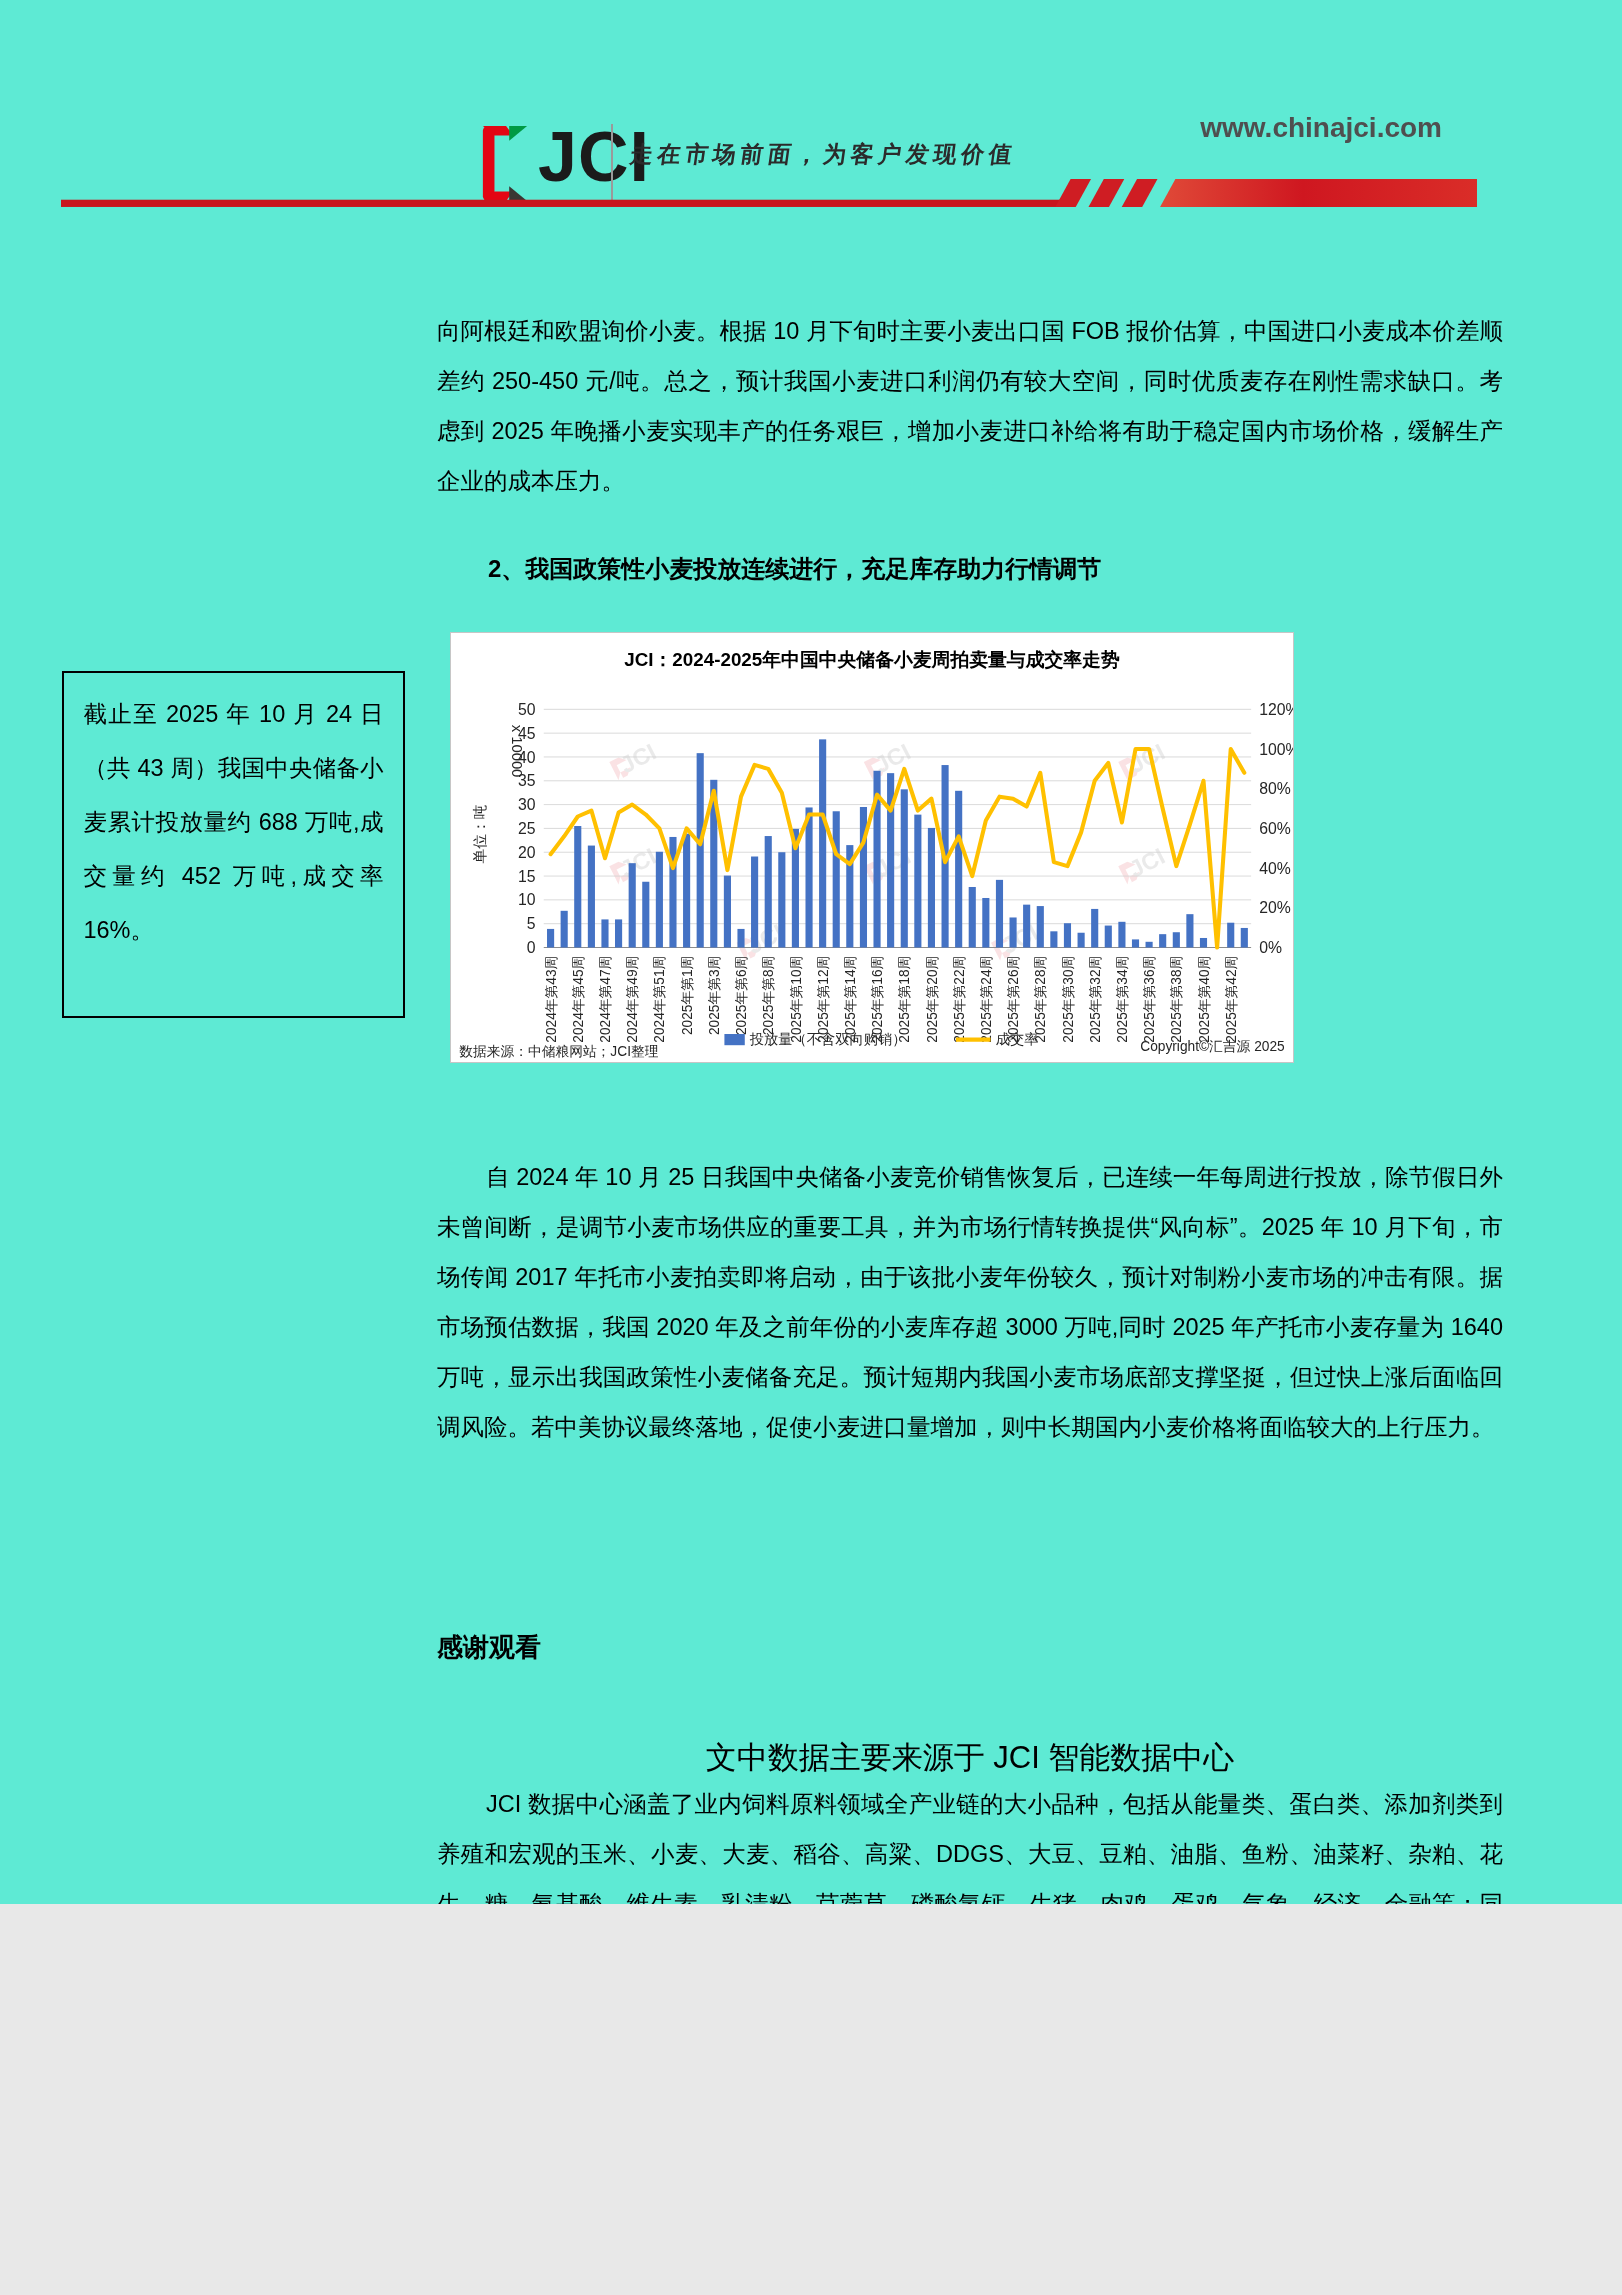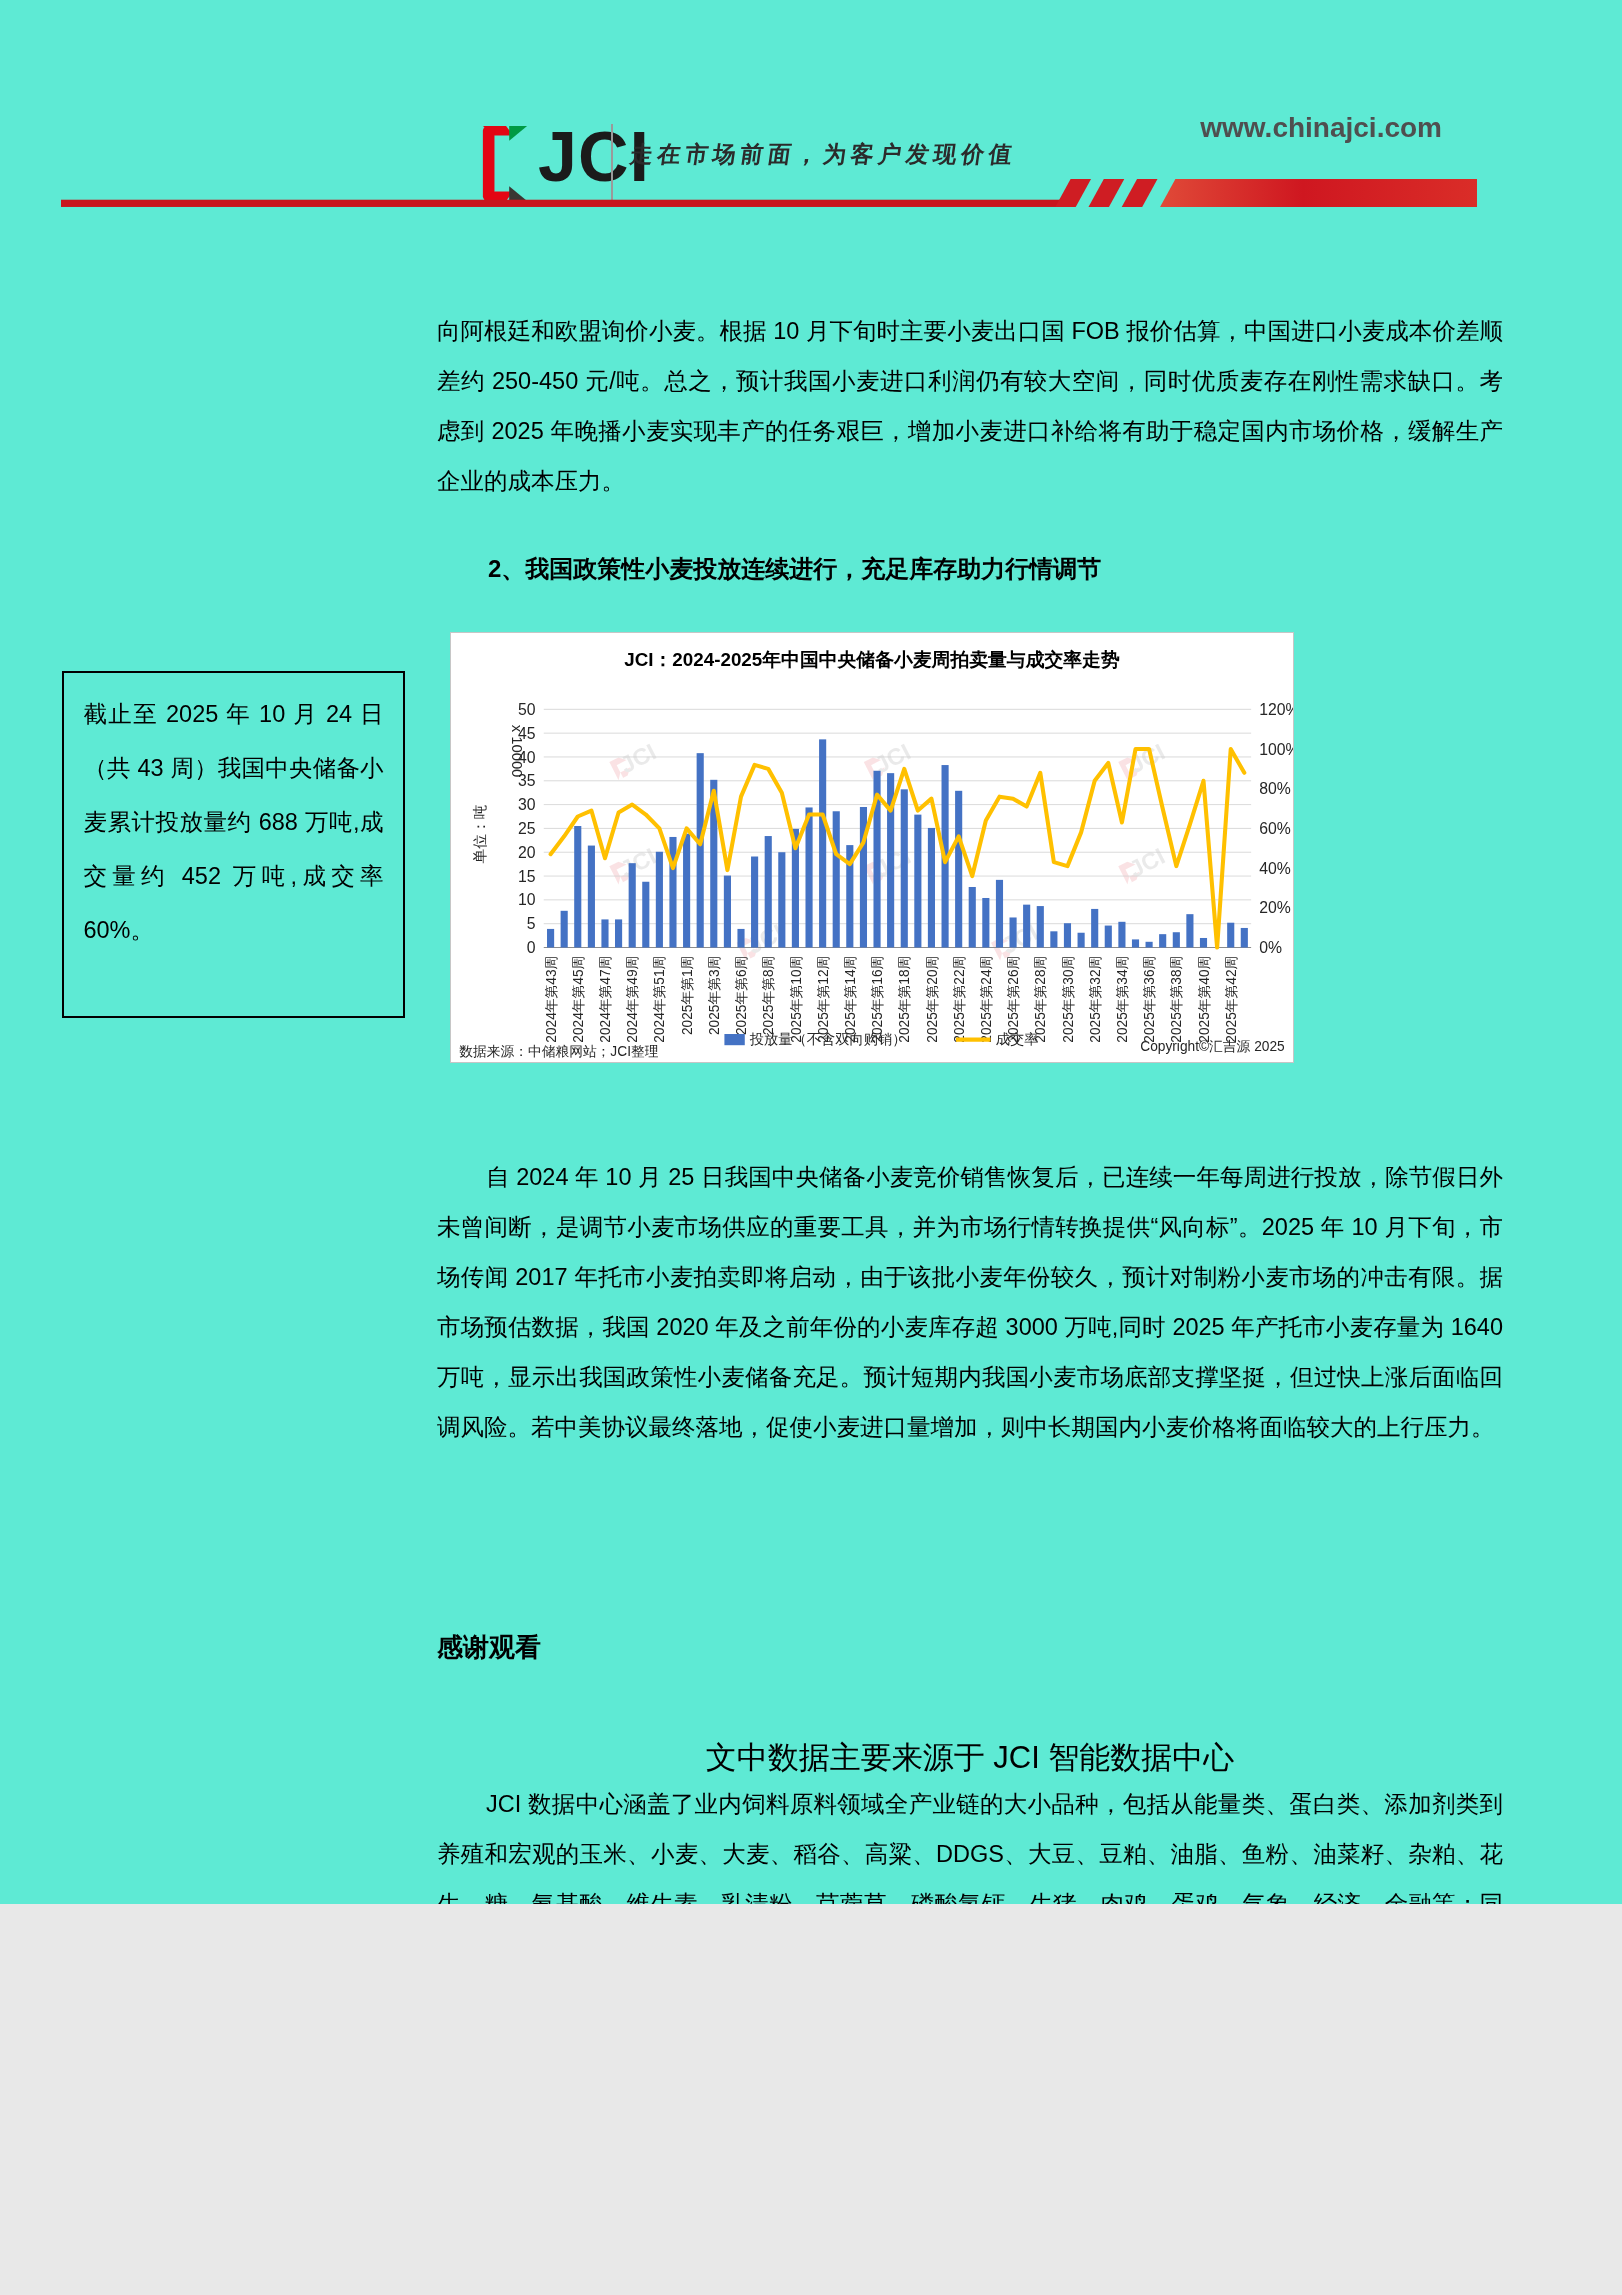--- a/index.html
+++ b/index.html
@@ -220,21 +220,21 @@
         <rect x="535" y="788" width="40" height="22" fill="#4472C4"></rect>
         <text x="585" y="808" font-size="28" fill="#262626">投放量（不含双向购销）</text>
         <line x1="990" x2="1058" y1="799" y2="799" stroke="#FFC000" stroke-width="8"></line>
         <text x="1068" y="808" font-size="28" fill="#262626">成交率</text>
         <text x="14" y="832" font-size="27" fill="#262626">数据来源：中储粮网站；JCI整理</text>
         <text x="1636" y="822" text-anchor="end" font-size="27" fill="#262626">Copyright©汇吉源 2025</text>
       </svg>
   </figure>
 
   <aside class="note-box">
-    <span>截止至 2025 年 10 月 24 日（共 43 周）我国中央储备小麦累计投放量约 688 万吨,成交量约 452 万吨,成交率 60%。</span>
+    <span>截止至 2025 年 10 月 24 日（共 43 周）我国中央储备小麦累计投放量约 688 万吨,成交量约 452 万吨,成交率 16%。</span>
   </aside>
 
   <p class="para" id="p2">自 2024 年 10 月 25 日我国中央储备小麦竞价销售恢复后，已连续一年每周进行投放，除节假日外未曾间断，是调节小麦市场供应的重要工具，并为市场行情转换提供“风向标”。2025 年 10 月下旬，市场传闻 2017 年托市小麦拍卖即将启动，由于该批小麦年份较久，预计对制粉小麦市场的冲击有限。据市场预估数据，我国 2020 年及之前年份的小麦库存超 3000 万吨,同时 2025 年产托市小麦存量为 1640 万吨，显示出我国政策性小麦储备充足。预计短期内我国小麦市场底部支撑坚挺，但过快上涨后面临回调风险。若中美协议最终落地，促使小麦进口量增加，则中长期国内小麦价格将面临较大的上行压力。</p>
 
   <h3 class="thanks">感谢观看</h3>
 
   <p class="center-line">文中数据主要来源于 JCI 智能数据中心</p>
 
   <p class="para" id="p3">JCI 数据中心涵盖了业内饲料原料领域全产业链的大小品种，包括从能量类、蛋白类、添加剂类到养殖和宏观的玉米、小麦、大麦、稻谷、高粱、DDGS、大豆、豆粕、油脂、鱼粉、油菜籽、杂粕、花生、糖、氨基酸、维生素、乳清粉、苜蓿草、磷酸氢钙、生猪、肉鸡、蛋鸡、气象、经济、金融等；同时也涵盖了全行业的众多数据类别，如价格、成本、利润、销售、库存、进出口、物流运输、期货期权、政策、拍卖、产量、消费、供需平衡、排名、质量报告、标准、气象及灾害等。欢迎试用！</p>
 

